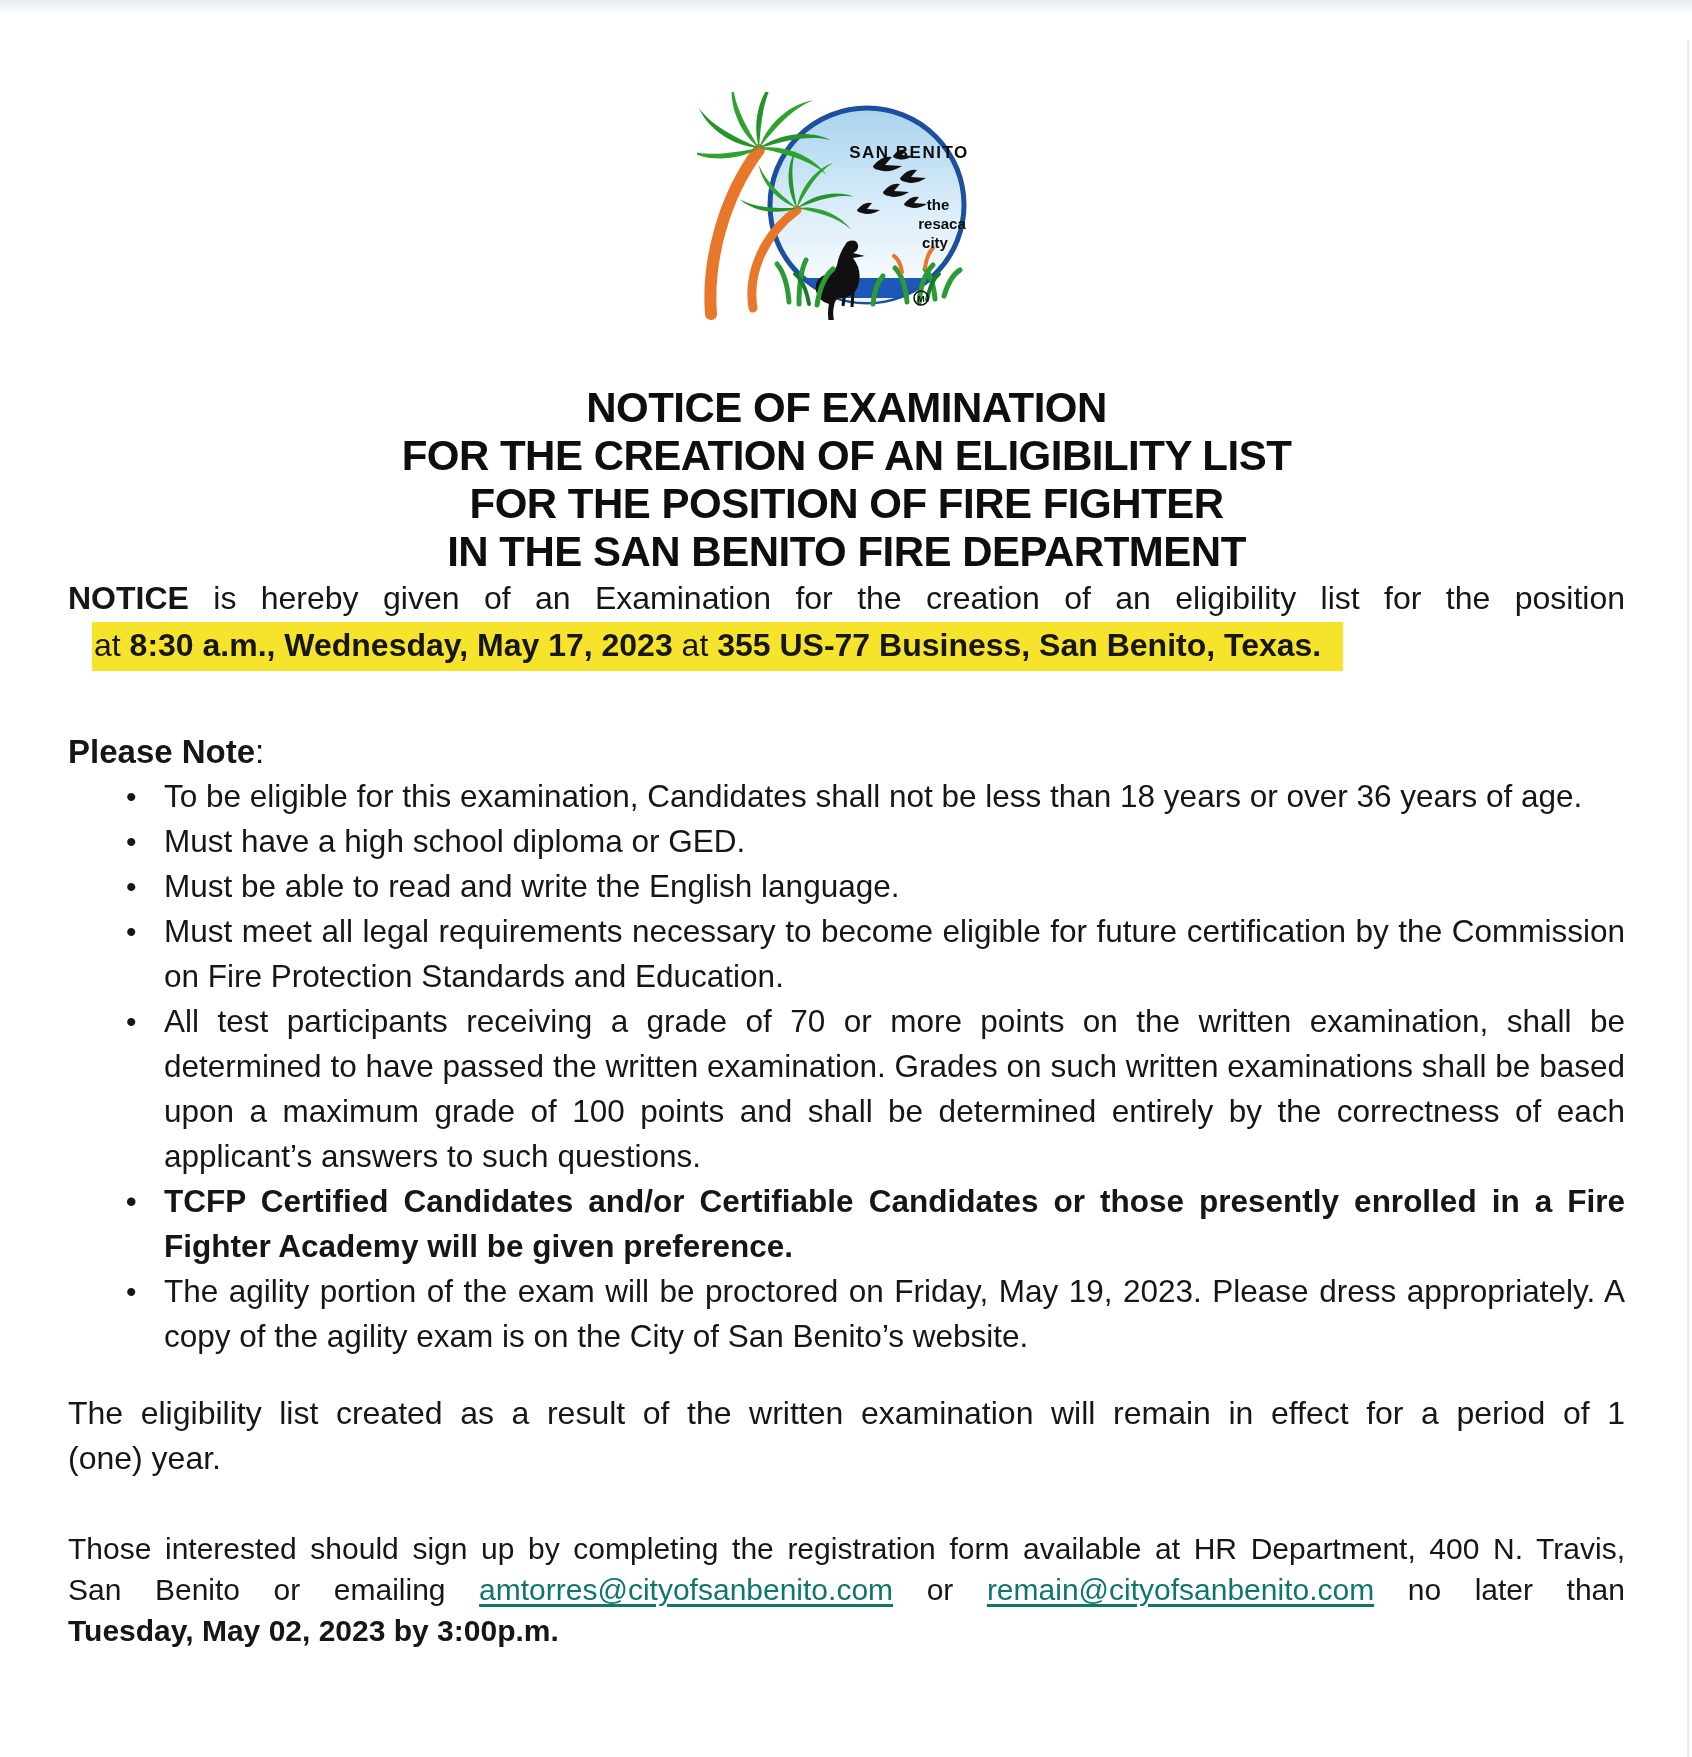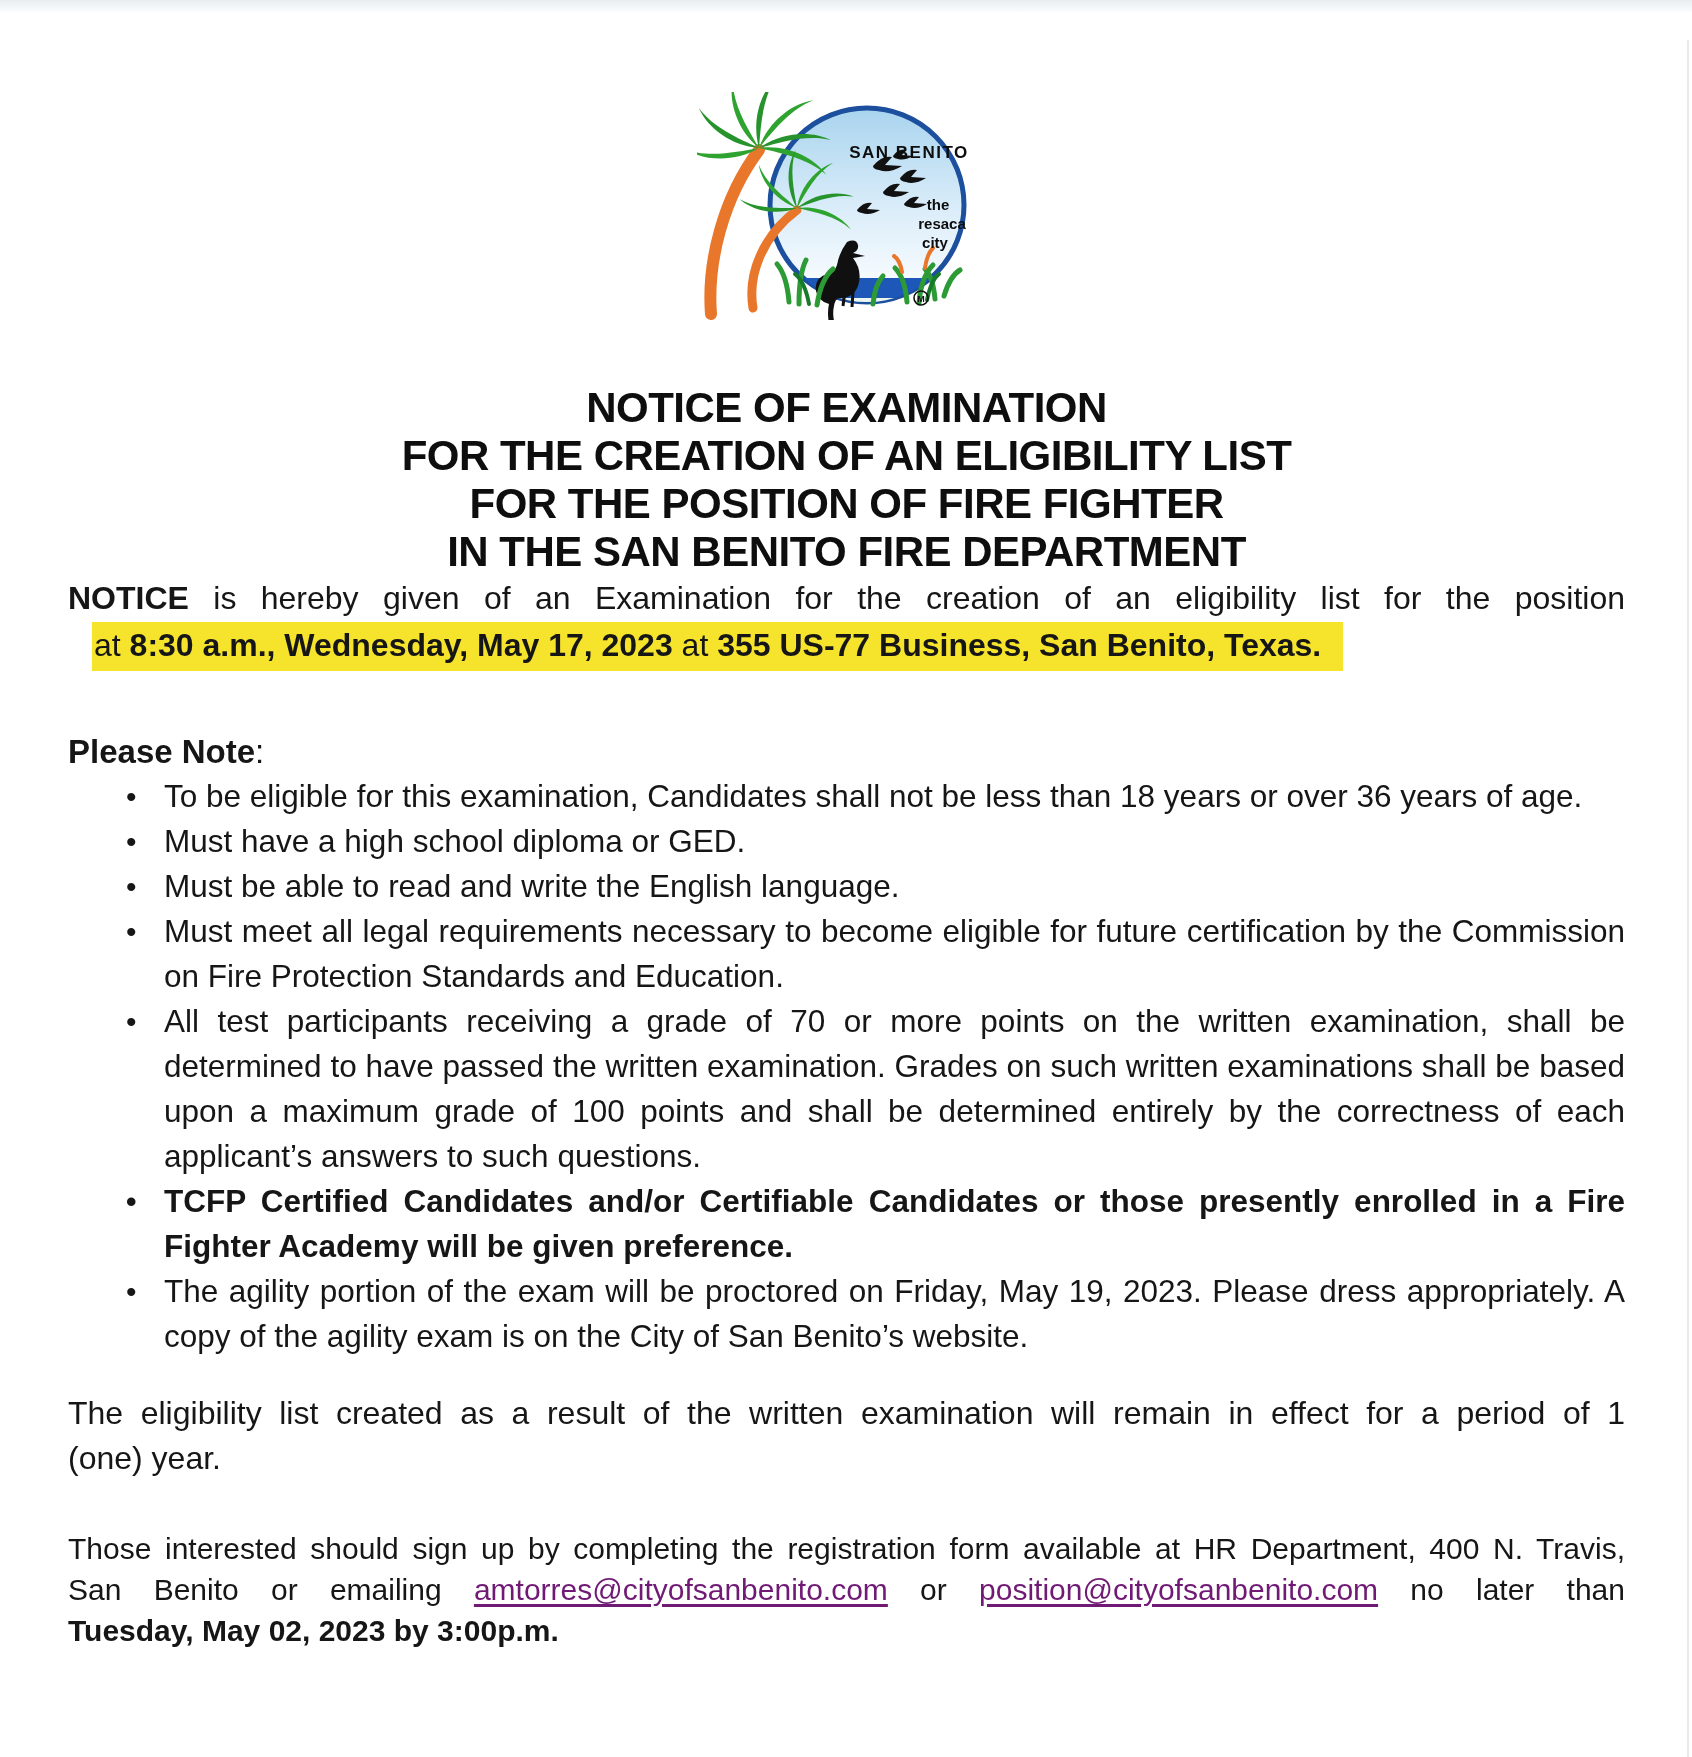--- a/index.html
+++ b/index.html
@@ -67,21 +67,21 @@
     margin-top:32px;
     font-size:32px;
     line-height:45px;
   }
   .signup{
     margin-top:47px;
     font-size:30px;
     line-height:41px;
   }
   a.mail{
-    color:#701a75;
+    color:#0f766e;
     text-underline-offset:4px;
   }
   svg text{font-family:"Liberation Sans",sans-serif;}
 </style>
 </head>
 <body>
 
 <div class="scan-band"></div>
 <div class="scan-edge"></div>
 
@@ -199,17 +199,17 @@
     <li>The agility portion of the exam will be proctored on Friday, May 19, 2023. Please dress appropriately.  A copy of the agility exam is on the City of San Benito’s website.</li>
   </ul>
 
   <div class="para">
     <div class="jline">The eligibility list created as a result of the written examination will remain in effect for a period of 1</div>
     <div>(one) year.</div>
   </div>
 
   <div class="signup">
     <div class="jline">Those interested should sign up by completing the registration form available at HR Department, 400 N. Travis,</div>
-    <div class="jline"><span>San Benito or emailing </span><a class="mail" href="#">amtorres@cityofsanbenito.com</a><span> or </span><a class="mail" href="#">position@cityofsanbenito.com</a><span> no later than</span></div>
+    <div class="jline"><span>San Benito or emailing </span><a class="mail" href="#">amtorres@cityofsanbenito.com</a><span> or </span><a class="mail" href="#">remain@cityofsanbenito.com</a><span> no later than</span></div>
     <div class="b">Tuesday, May 02, 2023 by 3:00p.m.</div>
   </div>
 
 </div>
 
 </body></html>

